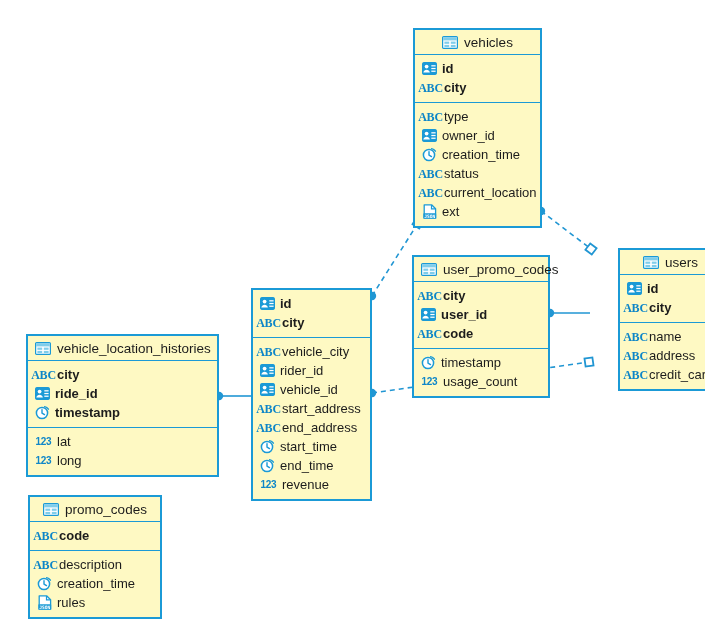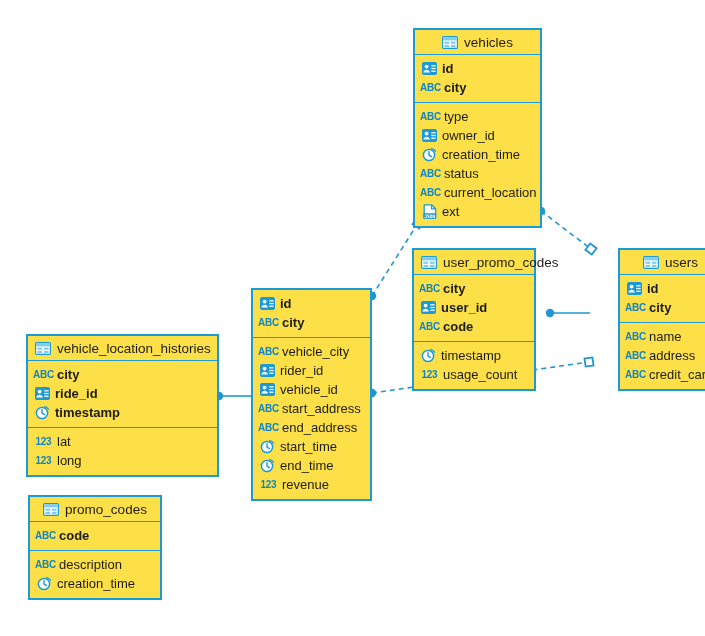--- a/index.html
+++ b/index.html
@@ -24,21 +24,21 @@
     top: 0;
     width: 705px;
     height: 636px;
     pointer-events: none;
   }
 
   
   .entity {
     position: absolute;
     box-sizing: border-box;
-    background: #fde047;
+    background: #fef9c3;
     border: 2px solid #1b9ad6;
     z-index: 2;
   }
   .ent-header {
     box-sizing: border-box;
     height: 25px;
     display: flex;
     align-items: center;
     gap: 6px;
     padding: 0 7px;
@@ -72,22 +72,22 @@
   .ico {
     flex: 0 0 auto;
     display: inline-flex;
     align-items: center;
     justify-content: center;
     width: 15px;
     height: 15px;
   }
   .ico svg { display: block; }
   .ico-abc {
-    font-family: Liberation Sans, sans-serif;
-    font-size: 10px;
+    font-family: Liberation Serif, serif;
+    font-size: 12px;
     font-weight: bold;
     letter-spacing: -0.2px;
     color: #0e86c8;
     line-height: 1;
   }
   .ico-123 {
     font-family: "Liberation Sans", sans-serif;
     font-size: 10px;
     font-weight: bold;
     letter-spacing: -0.3px;
@@ -206,21 +206,21 @@
               <path d="M1.2 0.8h7.4l4 3.9v9.5H1.2z" fill="#ffffff" stroke="#1b9ad6" stroke-width="1.3" stroke-linejoin="round"></path>
               <path d="M8.5 0.9v4h4" fill="none" stroke="#1b9ad6" stroke-width="1.2"></path>
               <rect x="0.3" y="9.3" width="12.9" height="5.2" rx="0.6" fill="#1b9ad6"></rect>
               <text x="6.7" y="13.5" font-family="DejaVu Sans Mono, monospace" font-size="4.6" font-weight="bold" fill="#ffffff" text-anchor="middle">JSON</text>
             </svg>
           </span>
           <span>ext</span>
         </div>
       </div>
     </div>
-    <div class="entity" style="left: 412px; top: 248px; width: 124px;">
+    <div class="entity" style="left: 412px; top: 255px; width: 138px;">
       <div class="ent-header">
         <span class="ico ico-table">
           <svg width="16" height="13" viewBox="0 0 16 13">
             <rect x="0.6" y="0.6" width="14.8" height="11.8" rx="1" fill="#ffffff" stroke="#1b9ad6" stroke-width="1.2"></rect>
             <rect x="1.2" y="1.2" width="13.6" height="3.2" fill="#7fcdea"></rect>
             <rect x="2.4" y="5.6" width="4.8" height="2.2" fill="#7fcdea"></rect>
             <rect x="8.8" y="5.6" width="4.8" height="2.2" fill="#7fcdea"></rect>
             <rect x="2.4" y="8.9" width="4.8" height="2.2" fill="#7fcdea"></rect>
             <rect x="8.8" y="8.9" width="4.8" height="2.2" fill="#7fcdea"></rect>
           </svg>
@@ -482,15 +482,26 @@
         <div class="ent-row">
           <span class="ico">
             <svg width="15" height="15" viewBox="0 0 15 15">
               <circle cx="7" cy="8" r="5.6" fill="#ffffff" stroke="#1b9ad6" stroke-width="1.5"></circle>
               <path d="M7 4.6V8l2.5 1.6" fill="none" stroke="#1b9ad6" stroke-width="1.4" stroke-linecap="round"></path>
               <path d="M9.6 1.6c1.6 0.3 3 1.3 3.8 2.6" fill="none" stroke="#1b9ad6" stroke-width="1.4" stroke-linecap="round"></path>
             </svg>
           </span>
           <span>creation_time</span>
         </div>
+        <div class="ent-row">
+          <span class="ico">
+            <svg width="14" height="15" viewBox="0 0 14 15">
+              <path d="M1.2 0.8h7.4l4 3.9v9.5H1.2z" fill="#ffffff" stroke="#1b9ad6" stroke-width="1.3" stroke-linejoin="round"></path>
+              <path d="M8.5 0.9v4h4" fill="none" stroke="#1b9ad6" stroke-width="1.2"></path>
+              <rect x="0.3" y="9.3" width="12.9" height="5.2" rx="0.6" fill="#1b9ad6"></rect>
+              <text x="6.7" y="13.5" font-family="DejaVu Sans Mono, monospace" font-size="4.6" font-weight="bold" fill="#ffffff" text-anchor="middle">JSON</text>
+            </svg>
+          </span>
+          <span>rules</span>
+        </div>
       </div>
     </div>
   </div>
 
 </body></html>

